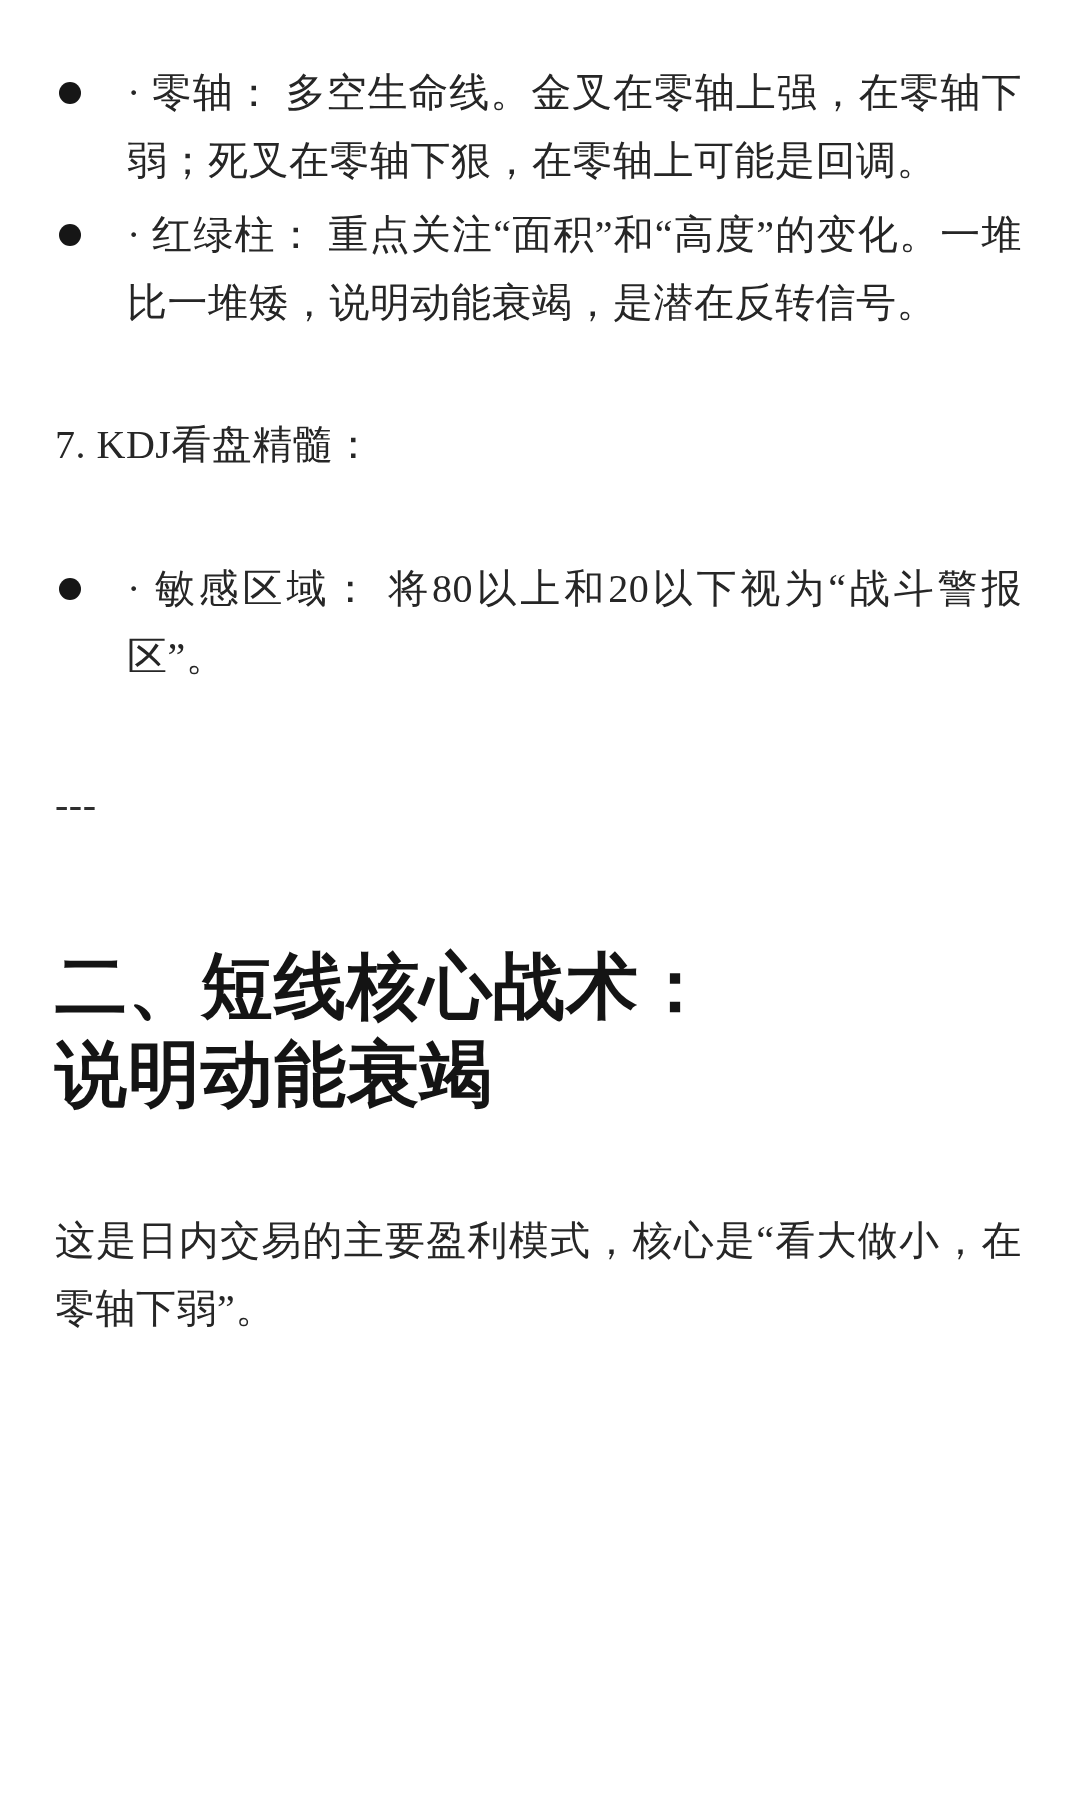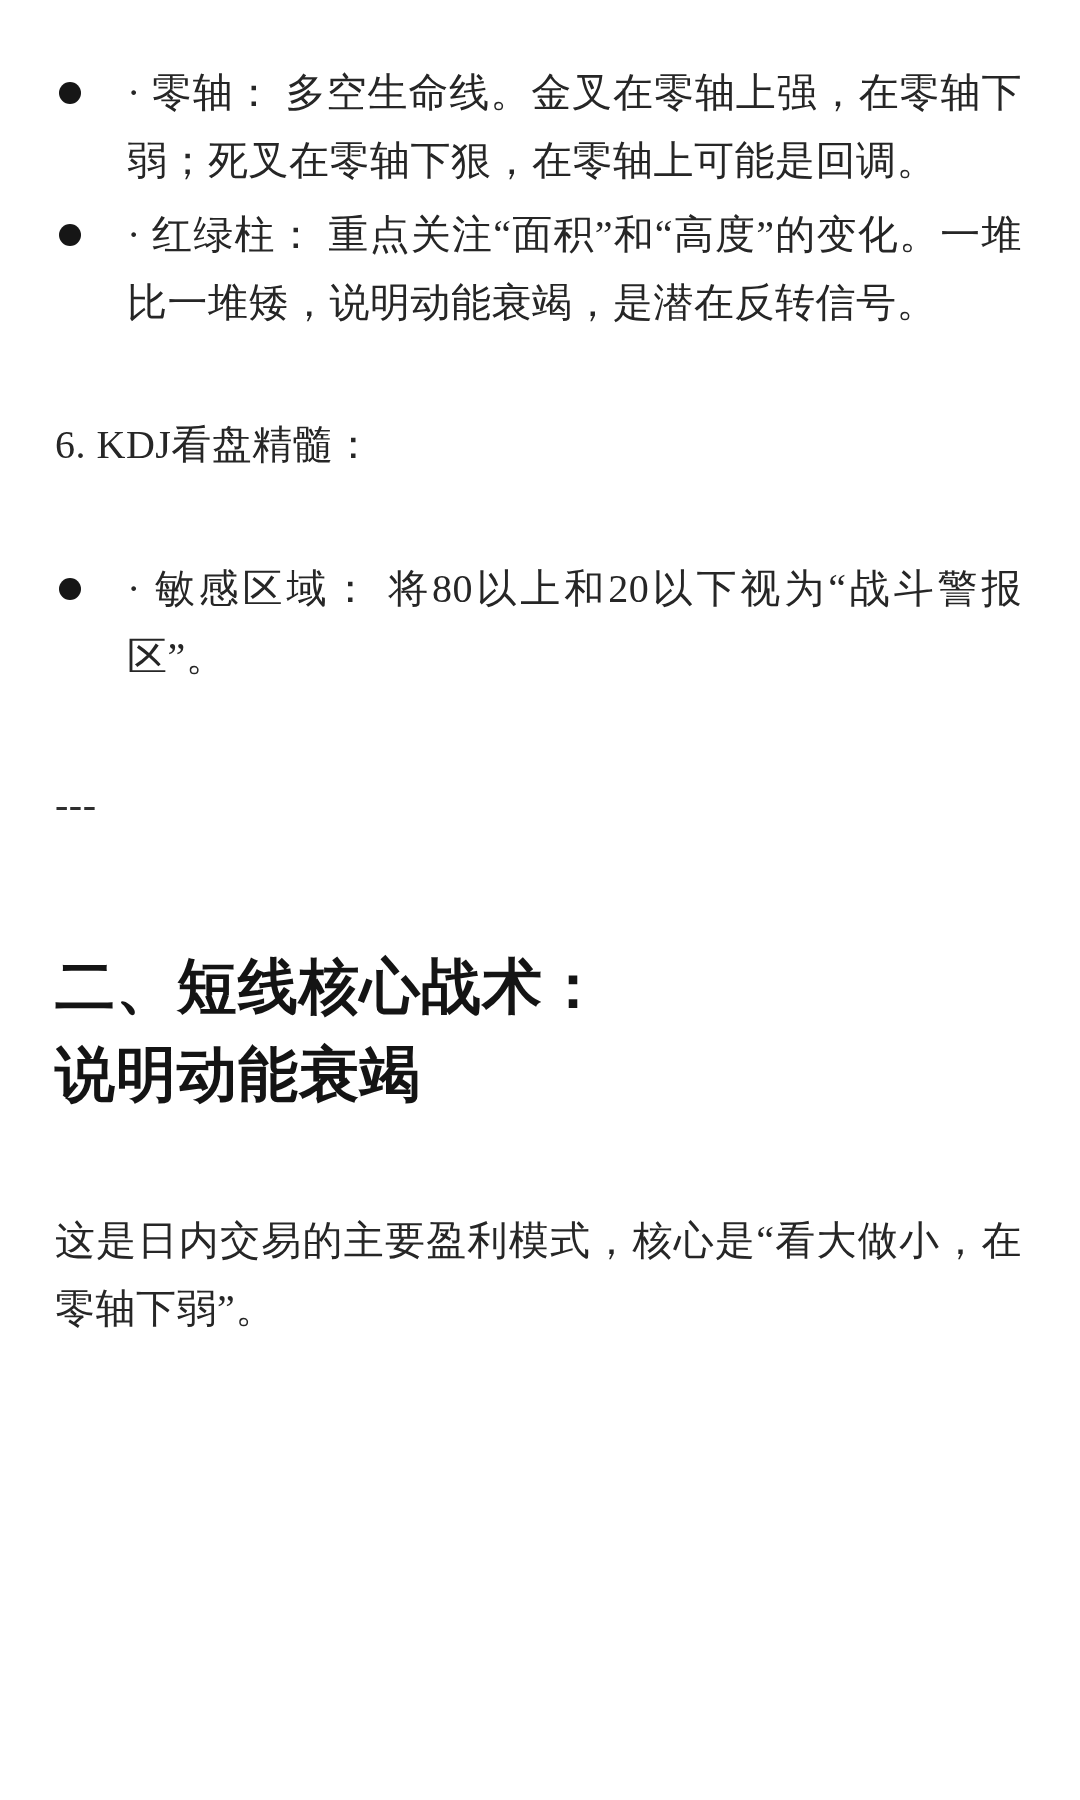--- a/index.html
+++ b/index.html
@@ -56,21 +56,21 @@
   }
   
   .section-label {
     margin: 0 0 76px 0;
   }
   .divider-text {
     margin: 0 0 104px 0;
     color: #2e2e2e;
   }
   h1.big-heading {
-    font-size: 60px;
+    font-size: 72px;
     line-height: 88px;
     font-weight: 900;
     color: #141414;
     letter-spacing: 1px;
     margin: 0 0 88px 0;
   }
   .subheading {
     margin: 0 0 30px 0;
     color: #1f1f1f;
   }
@@ -87,21 +87,21 @@
     <li>
       <span class="dot"></span>
       <span>· 零轴： 多空生命线。金叉在零轴上强，在零轴下弱；死叉在零轴下狠，在零轴上可能是回调。</span>
     </li>
     <li>
       <span class="dot"></span>
       <span>· 红绿柱： 重点关注“面积”和“高度”的变化。一堆比一堆矮，说明动能衰竭，是潜在反转信号。</span>
     </li>
   </ul>
 
-  <p class="section-label body-text">6. KDJ看盘精髓：</p>
+  <p class="section-label body-text">7. KDJ看盘精髓：</p>
 
   <ul class="bullet-list second body-text">
     <li>
       <span class="dot"></span>
       <span>· 敏感区域： 将80以上和20以下视为“战斗警报区”。</span>
     </li>
   </ul>
 
   <p class="divider-text body-text">---</p>
 

